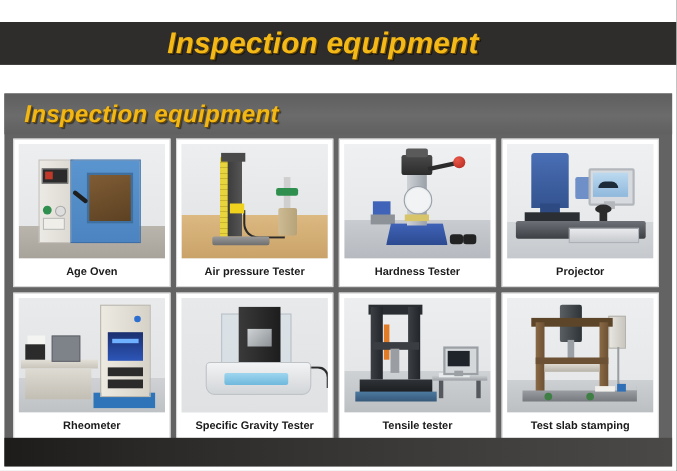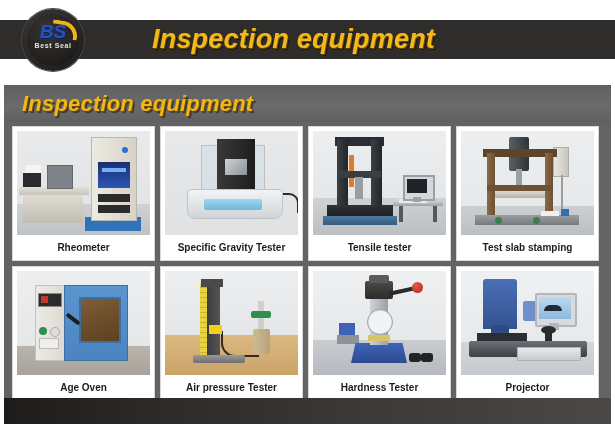--- a/index.html
+++ b/index.html
@@ -221,34 +221,116 @@
 </style>
 </head>
 <body>
 
 <div class="page">
 
   <div class="topbar">
     <div class="topbar-title">Inspection equipment</div>
   </div>
 
-  <div class="logo">
-    <div class="logo-inner"></div>
-    <div class="logo-swoosh"></div>
-    <div class="logo-bs">BS</div>
-    <div class="logo-sub">Best Seal</div>
-  </div>
 
   <div class="panel">
 
     <div class="panel-head">
       <div class="panel-title">Inspection equipment</div>
     </div>
 
     <div class="grid">
+
+      <div class="row">
+
+        <div class="cell">
+          <div class="thumb">
+            <div class="ph">
+              <div class="oven-bg"></div>
+              <div class="oven-body"></div>
+              <div class="oven-door">
+                  <div class="oven-win"></div>
+                </div>
+              <div class="oven-panel">
+                  <b></b>
+                </div>
+              <div class="oven-btn1"></div>
+                <div class="oven-btn2"></div>
+                <div class="oven-btn3"></div>
+              <div class="oven-handle"></div>
+            </div>
+          </div>
+          <div class="caption">Age Oven</div>
+        </div>
+
+        <div class="cell">
+          <div class="thumb">
+            <div class="ph">
+              <div class="apt-bg"></div>
+              <div class="apt-tube"></div>
+              <div class="apt-scale"></div>
+              <div class="apt-col"></div>
+              <div class="apt-top"></div>
+              <div class="apt-lbl"></div>
+              <div class="apt-stem"></div>
+              <div class="apt-valve"></div>
+              <div class="apt-jar"></div>
+              <div class="apt-base"></div>
+            </div>
+          </div>
+          <div class="caption">Air pressure Tester</div>
+        </div>
+
+        <div class="cell">
+          <div class="thumb">
+            <div class="ph">
+              <div class="ht-bg"></div>
+              <div class="ht-cube"></div>
+                <div class="ht-cube2"></div>
+              <div class="ht-base"></div>
+              <div class="ht-col"></div>
+              <div class="ht-dial"></div>
+              <div class="ht-anvil"></div>
+              <div class="ht-head"></div>
+                <div class="ht-head2"></div>
+              <div class="ht-arm"></div>
+                <div class="ht-knob"></div>
+              <div class="ht-w1"></div>
+                <div class="ht-w2"></div>
+            </div>
+          </div>
+          <div class="caption">Hardness Tester</div>
+        </div>
+
+        <div class="cell">
+          <div class="thumb">
+            <div class="ph">
+              <div class="pj-bg"></div>
+              <div class="pj-col">
+                  <div class="pj-lens"></div>
+                </div>
+              <div class="pj-col2"></div>
+              <div class="pj-mon">
+                  <div class="pj-scr">
+                    <i></i>
+                  </div>
+                </div>
+              <div class="pj-mstand"></div>
+              <div class="pj-stage"></div>
+              <div class="pj-joy">
+                  <b></b>
+                </div>
+              <div class="pj-table"></div>
+              <div class="pj-tray"></div>
+            </div>
+          </div>
+          <div class="caption">Projector</div>
+        </div>
+
+      </div>
 
       <div class="row">
 
         <div class="cell">
           <div class="thumb">
             <div class="ph">
               <div class="rh-bg"></div>
               <div class="rh-desk"></div>
               <div class="rh-deskbody"></div>
               <div class="rh-paper"></div>
@@ -328,106 +410,18 @@
                 <div class="ts-grn2"></div>
               <div class="ts-paper"></div>
                 <div class="ts-blue"></div>
             </div>
           </div>
           <div class="caption">Test slab stamping</div>
         </div>
 
       </div>
 
-      <div class="row">
-
-        <div class="cell">
-          <div class="thumb">
-            <div class="ph">
-              <div class="oven-bg"></div>
-              <div class="oven-body"></div>
-              <div class="oven-door">
-                  <div class="oven-win"></div>
-                </div>
-              <div class="oven-panel">
-                  <b></b>
-                </div>
-              <div class="oven-btn1"></div>
-                <div class="oven-btn2"></div>
-                <div class="oven-btn3"></div>
-              <div class="oven-handle"></div>
-            </div>
-          </div>
-          <div class="caption">Age Oven</div>
-        </div>
-
-        <div class="cell">
-          <div class="thumb">
-            <div class="ph">
-              <div class="apt-bg"></div>
-              <div class="apt-tube"></div>
-              <div class="apt-scale"></div>
-              <div class="apt-col"></div>
-              <div class="apt-top"></div>
-              <div class="apt-lbl"></div>
-              <div class="apt-stem"></div>
-              <div class="apt-valve"></div>
-              <div class="apt-jar"></div>
-              <div class="apt-base"></div>
-            </div>
-          </div>
-          <div class="caption">Air pressure Tester</div>
-        </div>
-
-        <div class="cell">
-          <div class="thumb">
-            <div class="ph">
-              <div class="ht-bg"></div>
-              <div class="ht-cube"></div>
-                <div class="ht-cube2"></div>
-              <div class="ht-base"></div>
-              <div class="ht-col"></div>
-              <div class="ht-dial"></div>
-              <div class="ht-anvil"></div>
-              <div class="ht-head"></div>
-                <div class="ht-head2"></div>
-              <div class="ht-arm"></div>
-                <div class="ht-knob"></div>
-              <div class="ht-w1"></div>
-                <div class="ht-w2"></div>
-            </div>
-          </div>
-          <div class="caption">Hardness Tester</div>
-        </div>
-
-        <div class="cell">
-          <div class="thumb">
-            <div class="ph">
-              <div class="pj-bg"></div>
-              <div class="pj-col">
-                  <div class="pj-lens"></div>
-                </div>
-              <div class="pj-col2"></div>
-              <div class="pj-mon">
-                  <div class="pj-scr">
-                    <i></i>
-                  </div>
-                </div>
-              <div class="pj-mstand"></div>
-              <div class="pj-stage"></div>
-              <div class="pj-joy">
-                  <b></b>
-                </div>
-              <div class="pj-table"></div>
-              <div class="pj-tray"></div>
-            </div>
-          </div>
-          <div class="caption">Projector</div>
-        </div>
-
-      </div>
-
     </div>
   </div>
 
   <div class="bottomband"></div>
 
 </div>
 
 </body></html>

